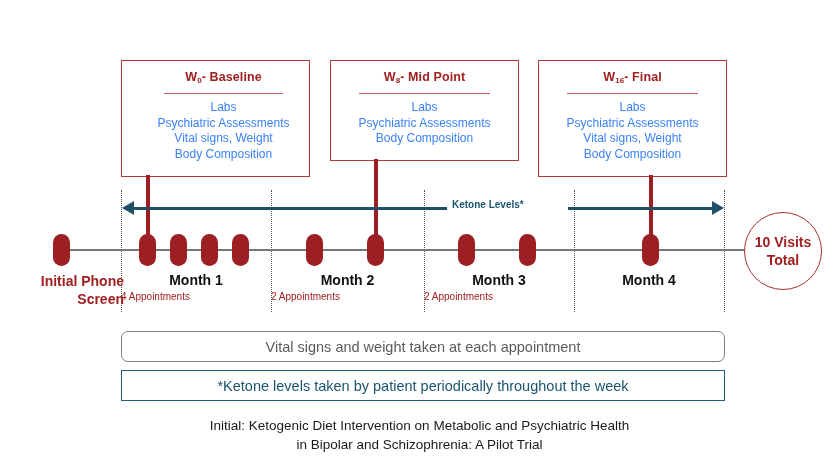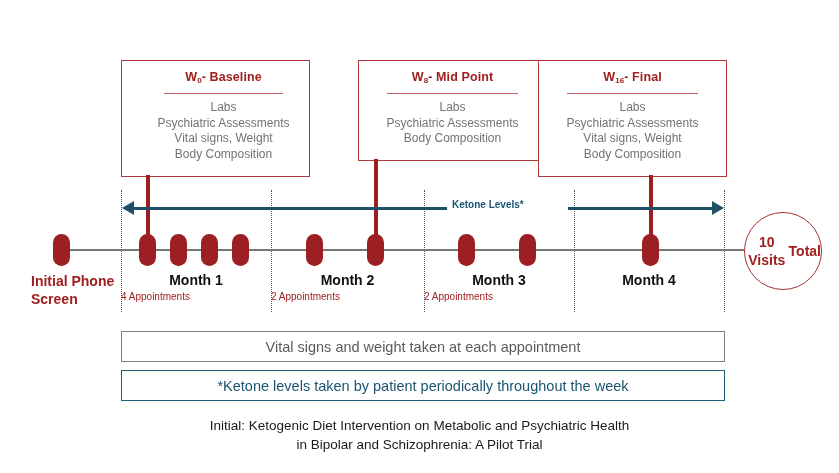--- a/index.html
+++ b/index.html
@@ -30,21 +30,21 @@
     letter-spacing:.1px;
   }
   .phase-title sub{font-size:8px;vertical-align:baseline;position:relative;top:2px;}
   .phase-rule{
     width:70%;
     height:0;
     border-top:1.2px solid #c06060;
     margin:7px auto 6px auto;
   }
   .phase-items{
-    color:#737373;
+    color:#3b82f6;
     font-size:12px;
     line-height:15.5px;
   }
   .phase-items div{white-space:nowrap;}
 
   
   .stem{
     position:absolute;
     width:4px;
     background:#9c1f24;
@@ -102,42 +102,41 @@
     white-space:nowrap;
   }
   .appt-label{
     position:absolute;
     color:#a02020;
     font-size:10px;
     white-space:nowrap;
   }
   .initial-label{
     position:absolute;
-    text-align:left;
+    text-align:right;
     color:#a02020;
     font-weight:bold;
     font-size:14px;
     line-height:18px;
     white-space:nowrap;
-    padding-left:31px;
   }
 
   
   .total-circle{
     position:absolute;
     width:76px;height:76px;
     border:1.5px solid #a83030;
     border-radius:50%;
     background:#ffffff;
     color:#a02020;
     font-weight:bold;
     font-size:14px;
     line-height:18px;
     display:flex;
-    flex-direction:row;
+    flex-direction:column;
     align-items:center;
     justify-content:center;
     text-align:center;
   }
 
   
   .note-box{
     position:absolute;
     box-sizing:border-box;
     background:#ffffff;
@@ -171,21 +170,21 @@
     </div>
     <div class="phase-rule"></div>
     <div class="phase-items">
       <div>Labs</div>
       <div>Psychiatric Assessments</div>
       <div>Vital signs, Weight</div>
       <div>Body Composition</div>
     </div>
   </div>
 
-  <div class="phase-box" style="left:330px;top:60px;width:189px;height:101px;margin-left:28px;">
+  <div class="phase-box" style="left:330px;top:60px;width:189px;height:101px;">
     <div class="phase-title">
       <span>W</span><sub>8</sub><span>- Mid Point</span>
     </div>
     <div class="phase-rule"></div>
     <div class="phase-items">
       <div>Labs</div>
       <div>Psychiatric Assessments</div>
       <div>Body Composition</div>
     </div>
   </div>
@@ -250,21 +249,21 @@
   <div class="month-label" style="left:424px;top:272px;width:150px;">Month 3</div>
   <div class="appt-label" style="left:424px;top:291px;width:150px;">2 Appointments</div>
 
   <div class="month-label" style="left:574px;top:272px;width:150px;">Month 4</div>
 
   <div class="total-circle" style="left:744px;top:212px;">
     <div>10 Visits</div>
     <div>Total</div>
   </div>
 
-  <div class="note-box note-gray" style="left:121px;top:331px;width:604px;height:31px;">Vital signs and weight taken at each appointment</div>
+  <div class="note-box note-gray" style="left:121px;top:331px;width:604px;height:31px;border-radius:7px;">Vital signs and weight taken at each appointment</div>
 
   <div class="note-box note-blue" style="left:121px;top:370px;width:604px;height:31px;">*Ketone levels taken by patient periodically throughout the week</div>
 
   <div class="source" style="left:0px;top:416px;">
     <div>Initial: Ketogenic Diet Intervention on Metabolic and Psychiatric Health</div>
     <div>in Bipolar and Schizophrenia: A Pilot Trial</div>
   </div>
 
 </div>
 

